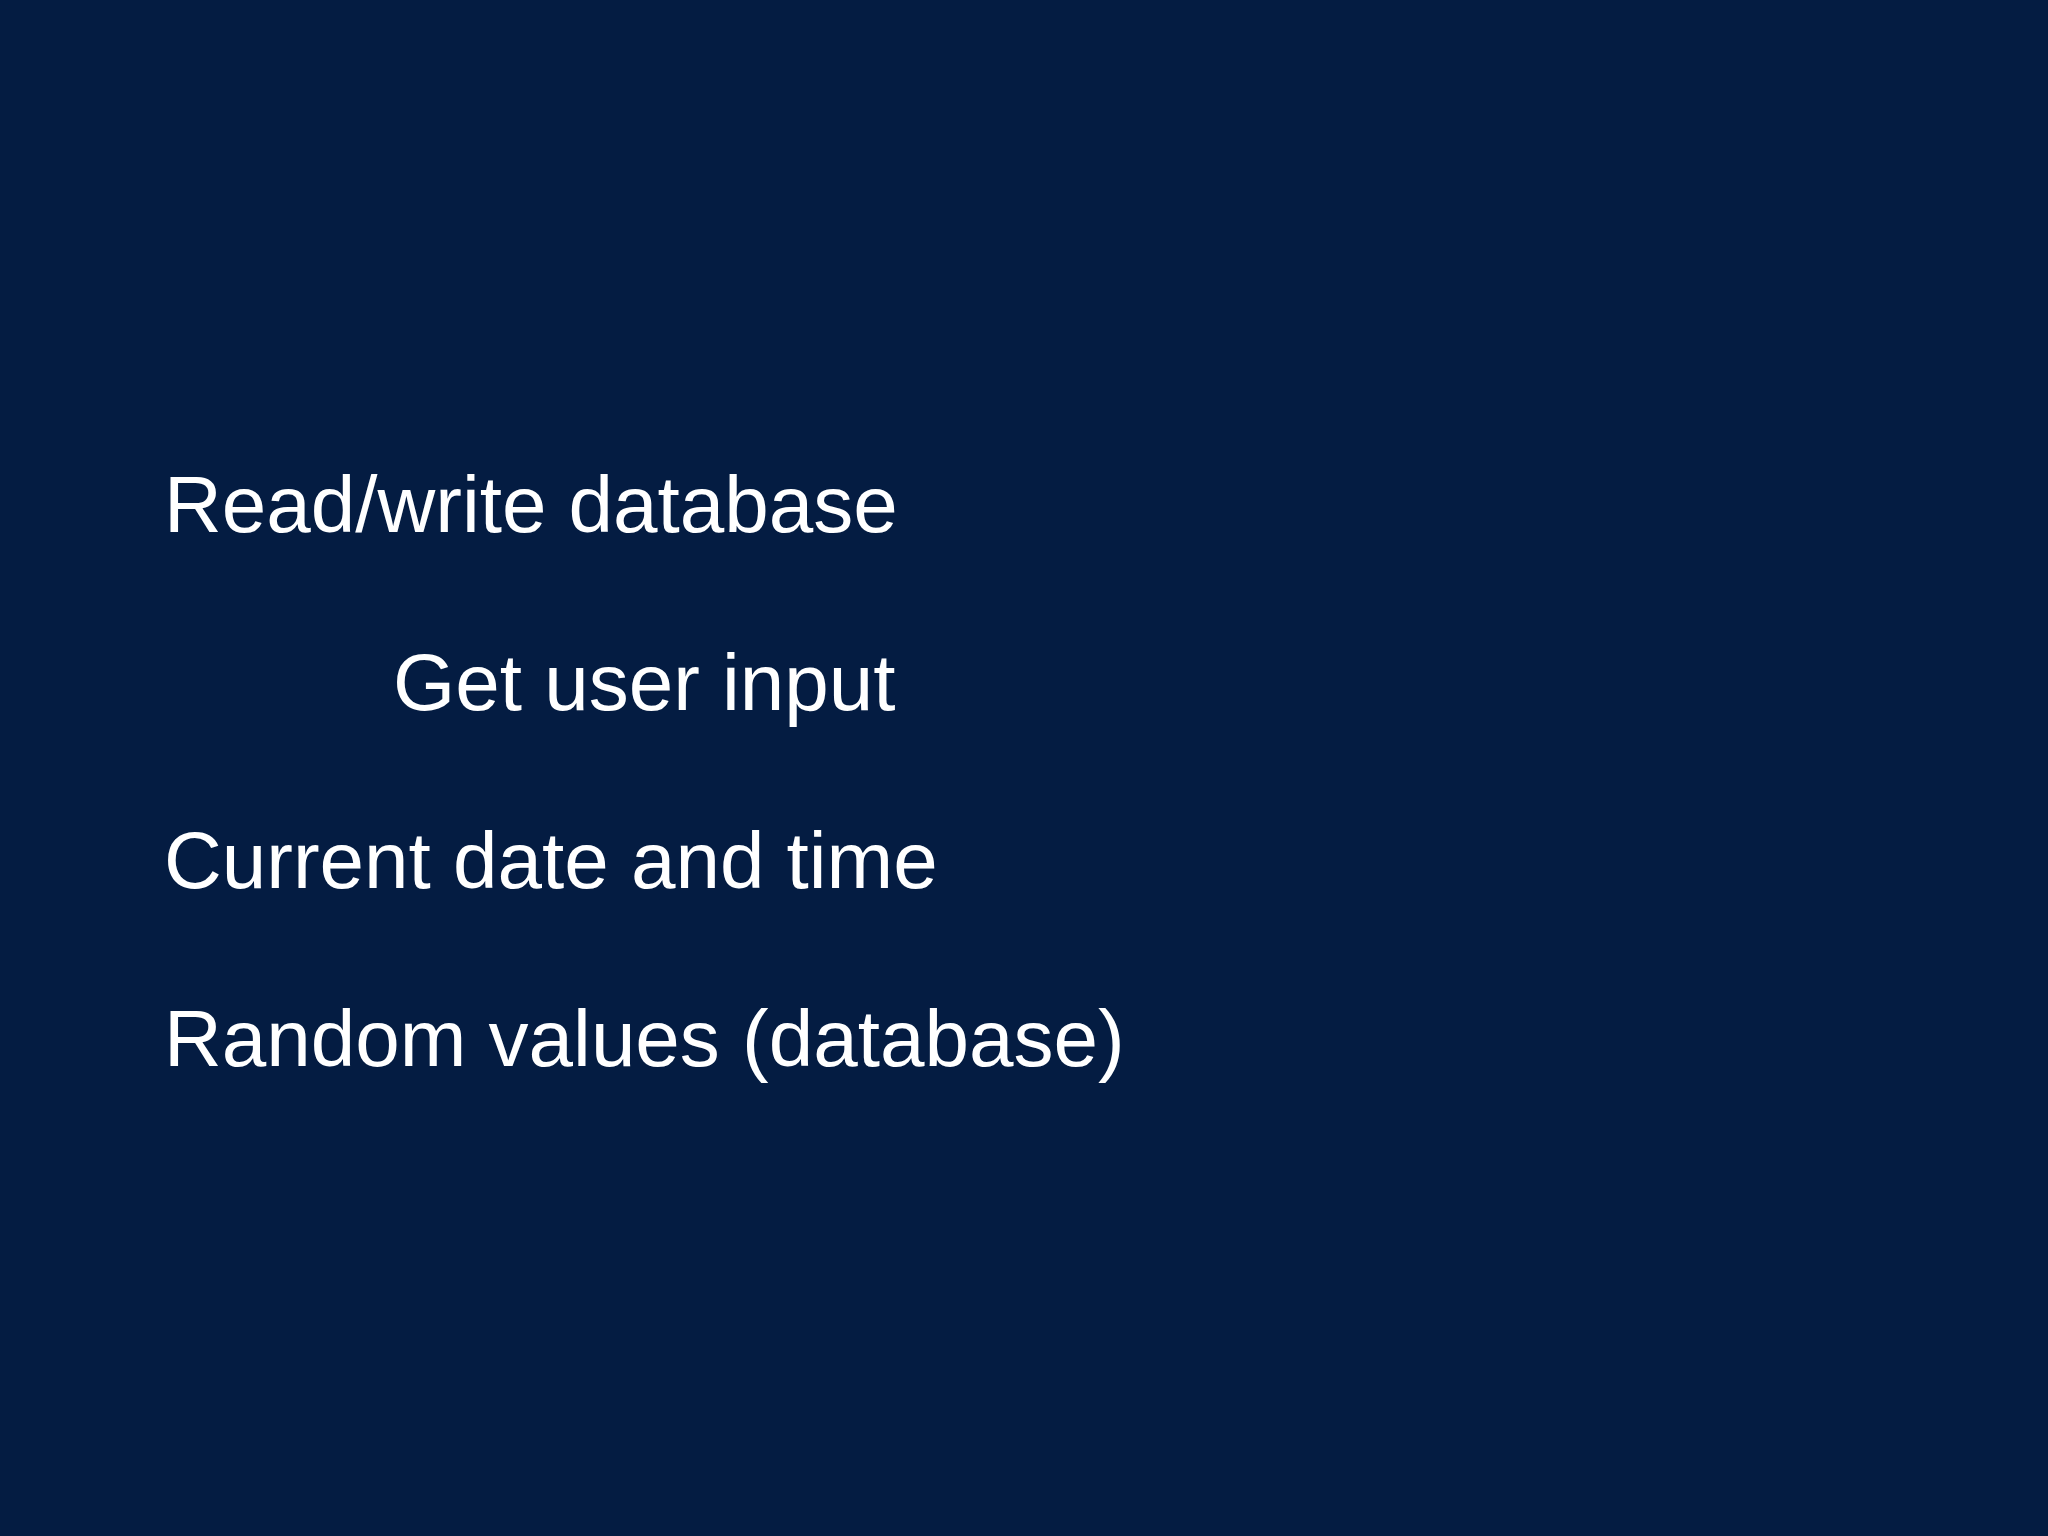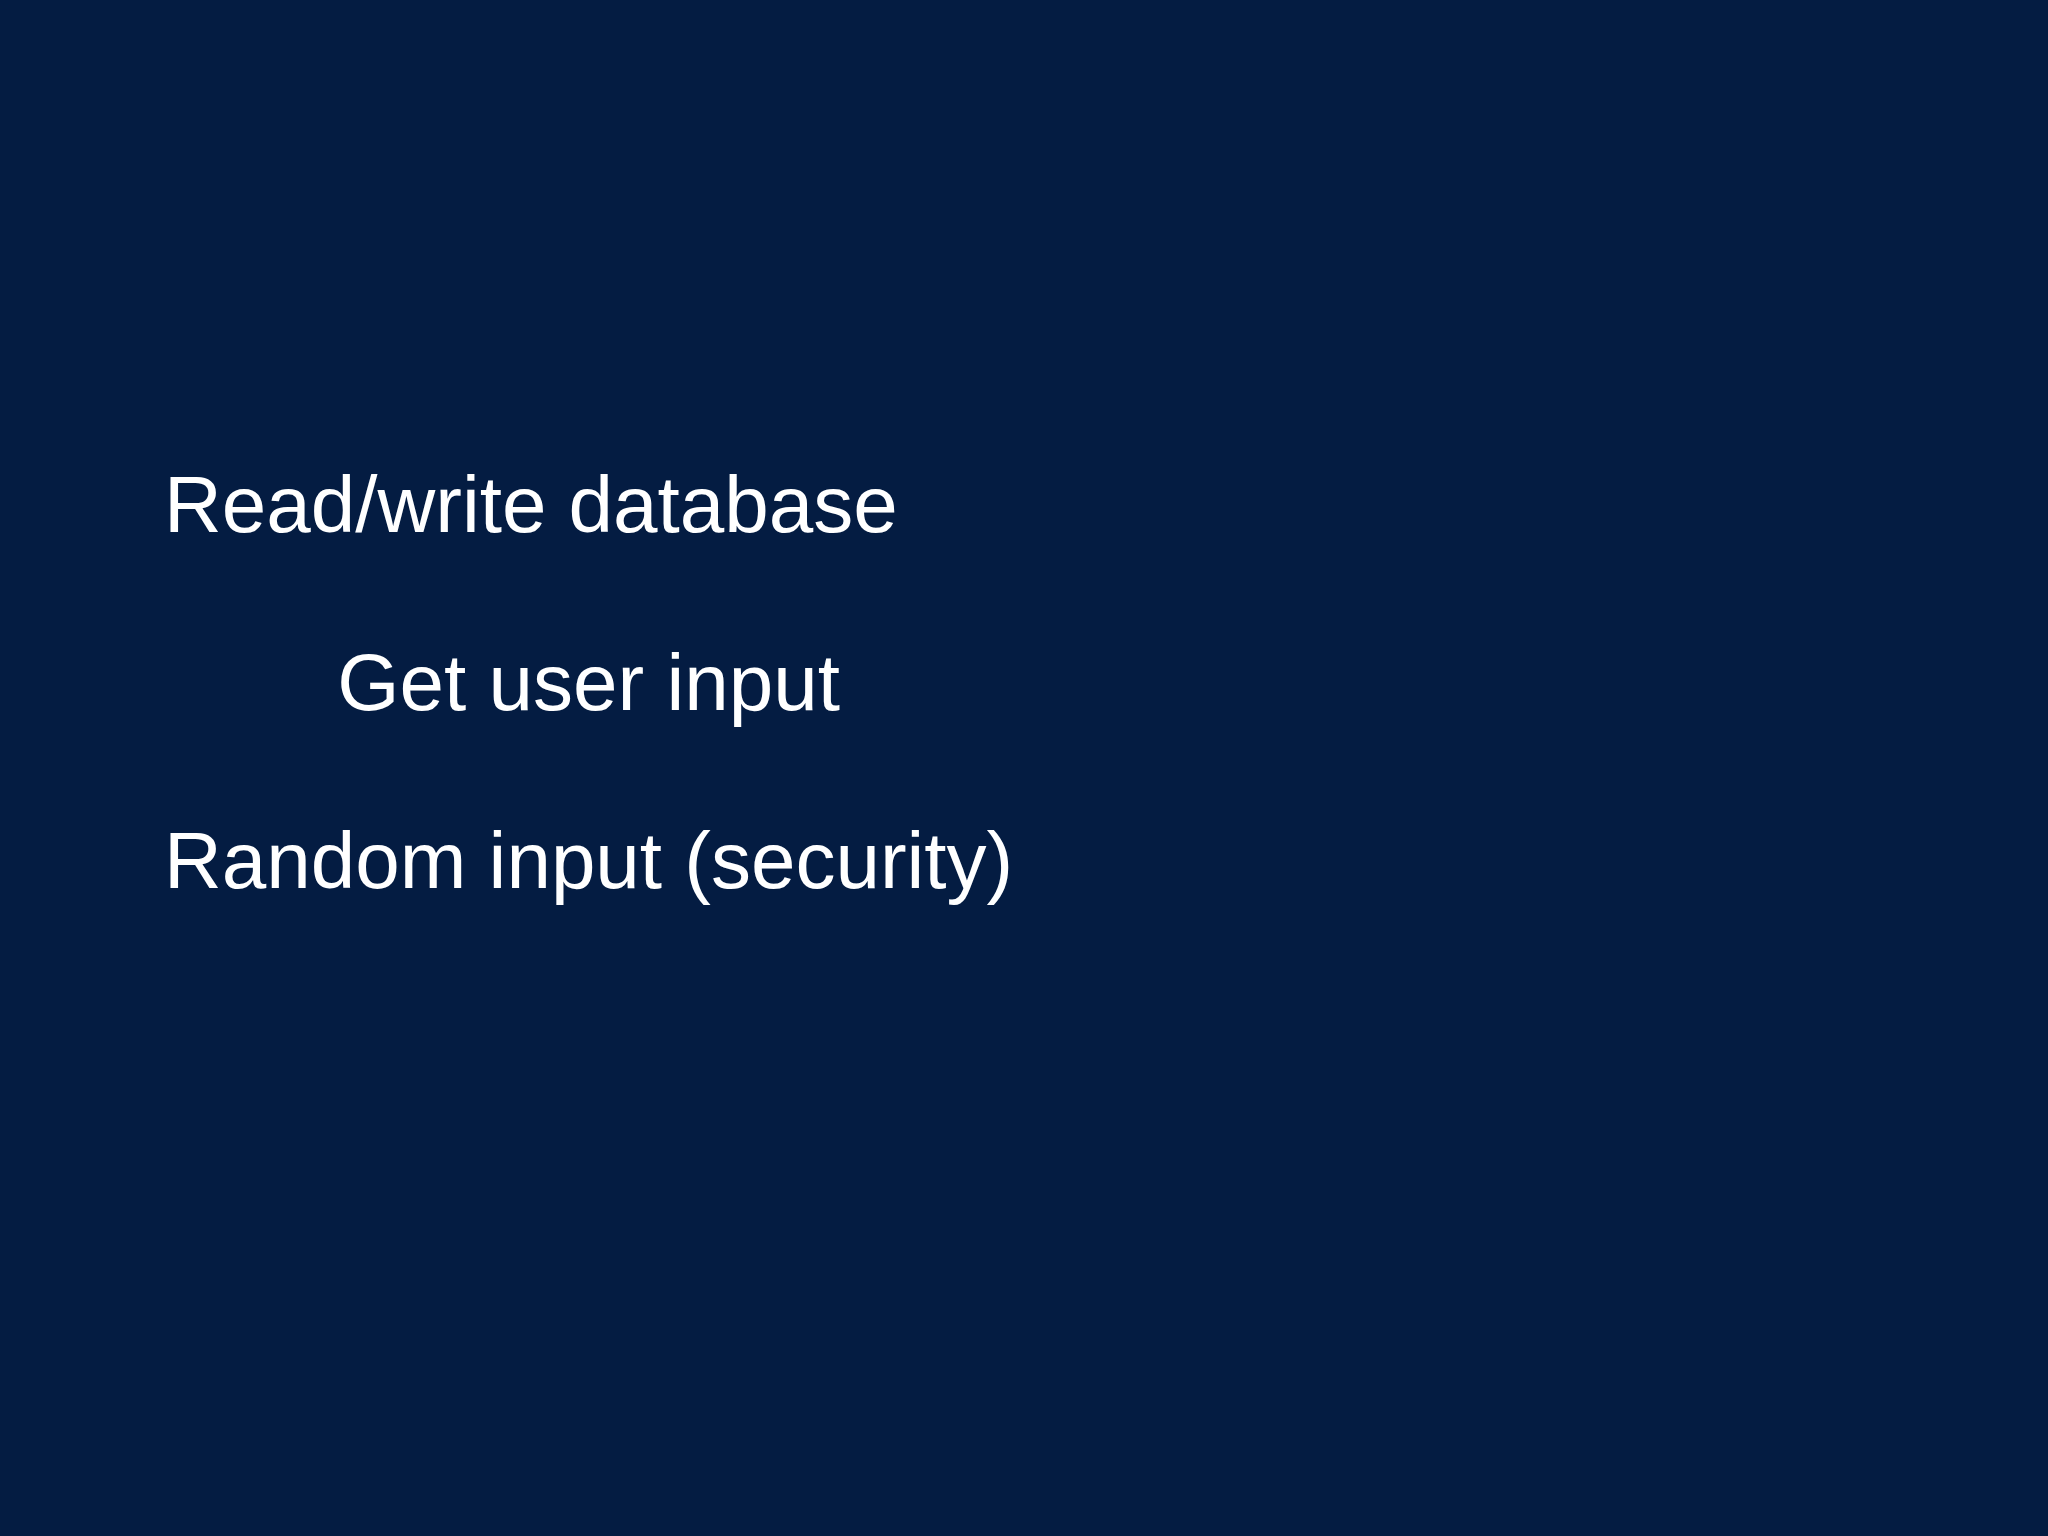--- a/index.html
+++ b/index.html
@@ -34,15 +34,16 @@
     white-space: nowrap;
   }
 </style>
 </head>
 <body style="background: rgb(4, 28, 66);">
 
 <div class="slide">
   <div class="bullet-list">
     <div class="bullet-line" style="color: rgb(255, 255, 255);">Read/write database</div>
     <div class="bullet-line" style="color: rgb(255, 255, 255); text-align: center;">Get user input</div>
-    <div class="bullet-line" style="color: rgb(255, 255, 255);">Random input (security)</div>
+    <div class="bullet-line" style="color: rgb(255, 255, 255);">Current date and time</div>
+    <div class="bullet-line" style="color: rgb(255, 255, 255);">Random values (database)</div>
   </div>
 </div>
 
 </body></html>

